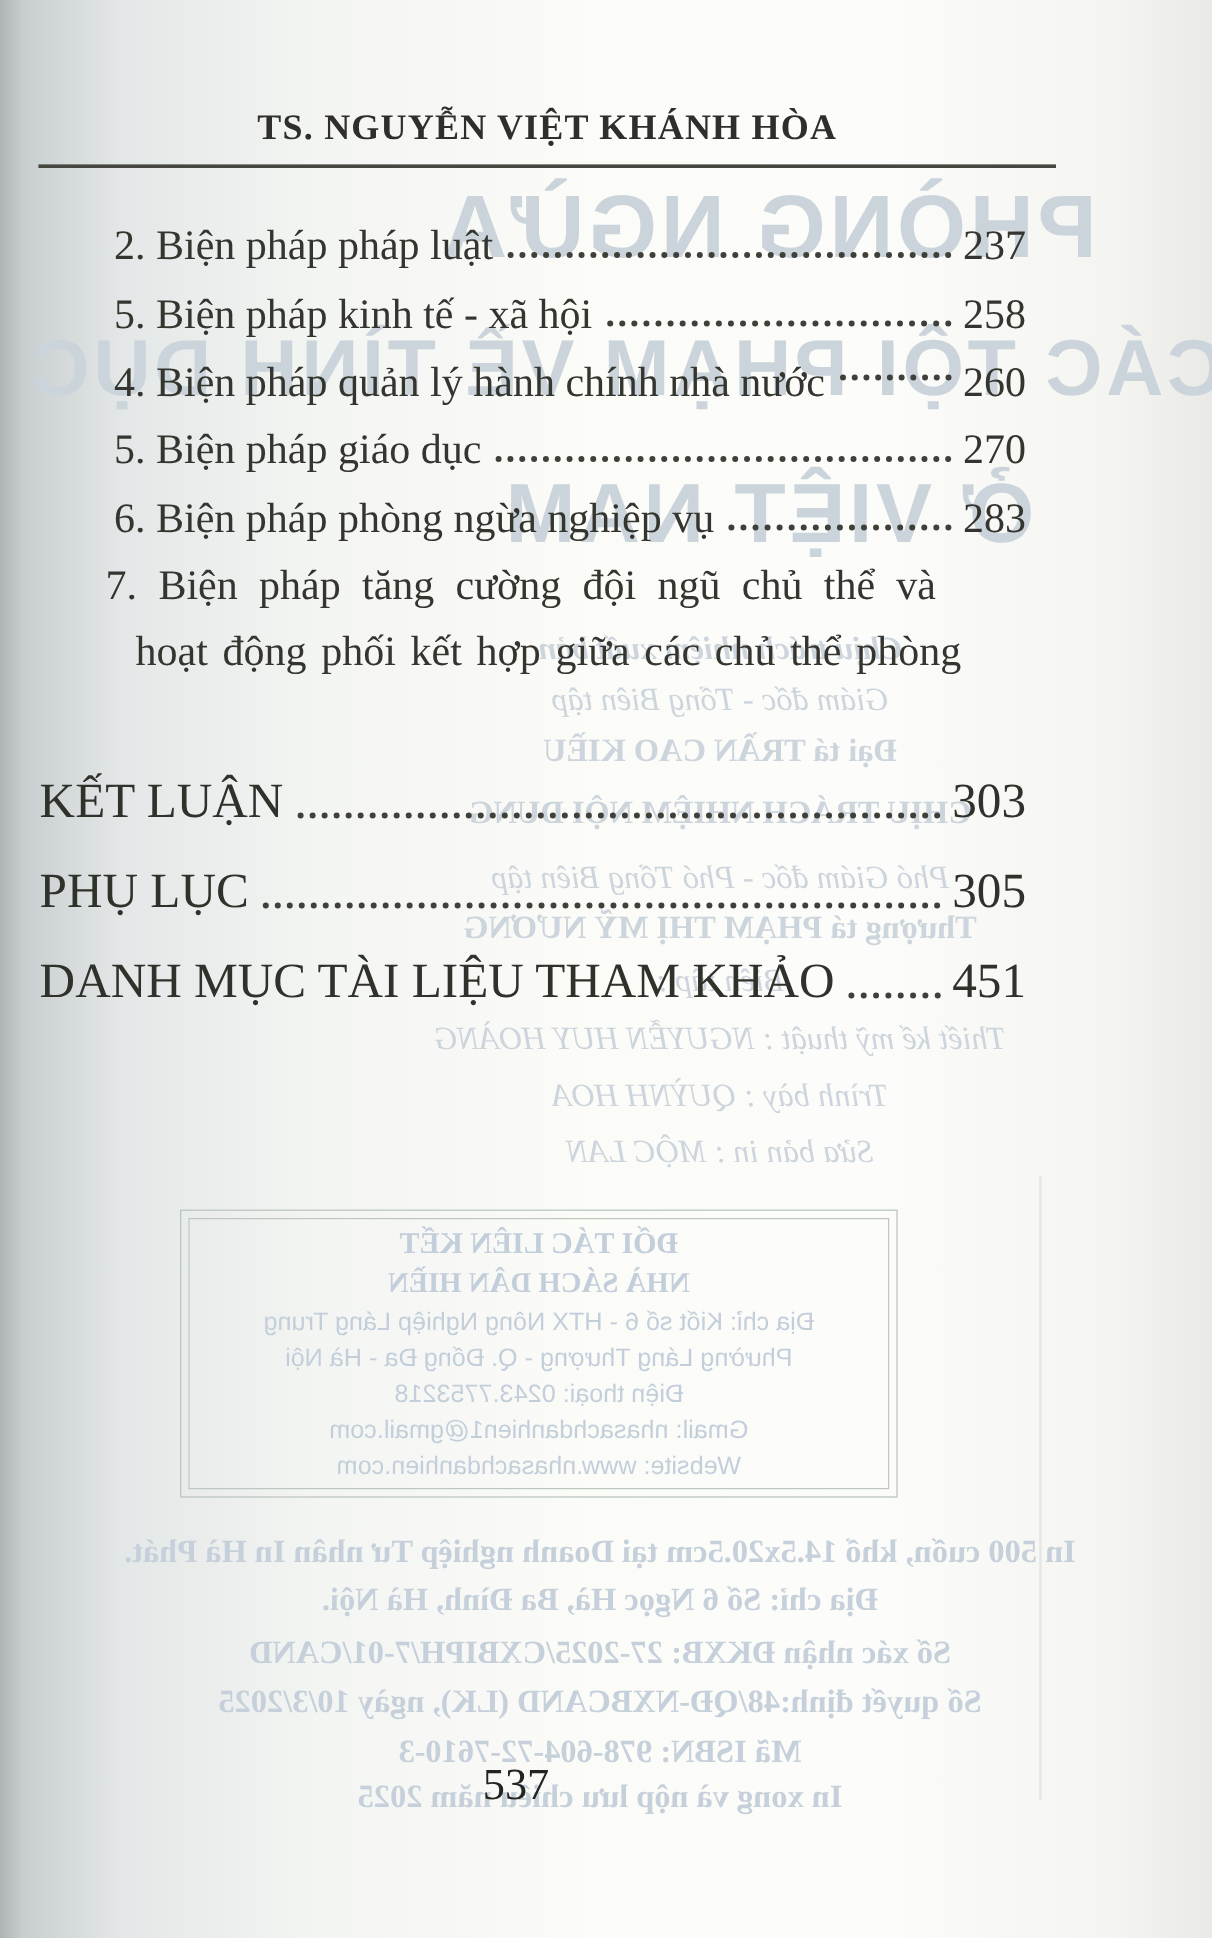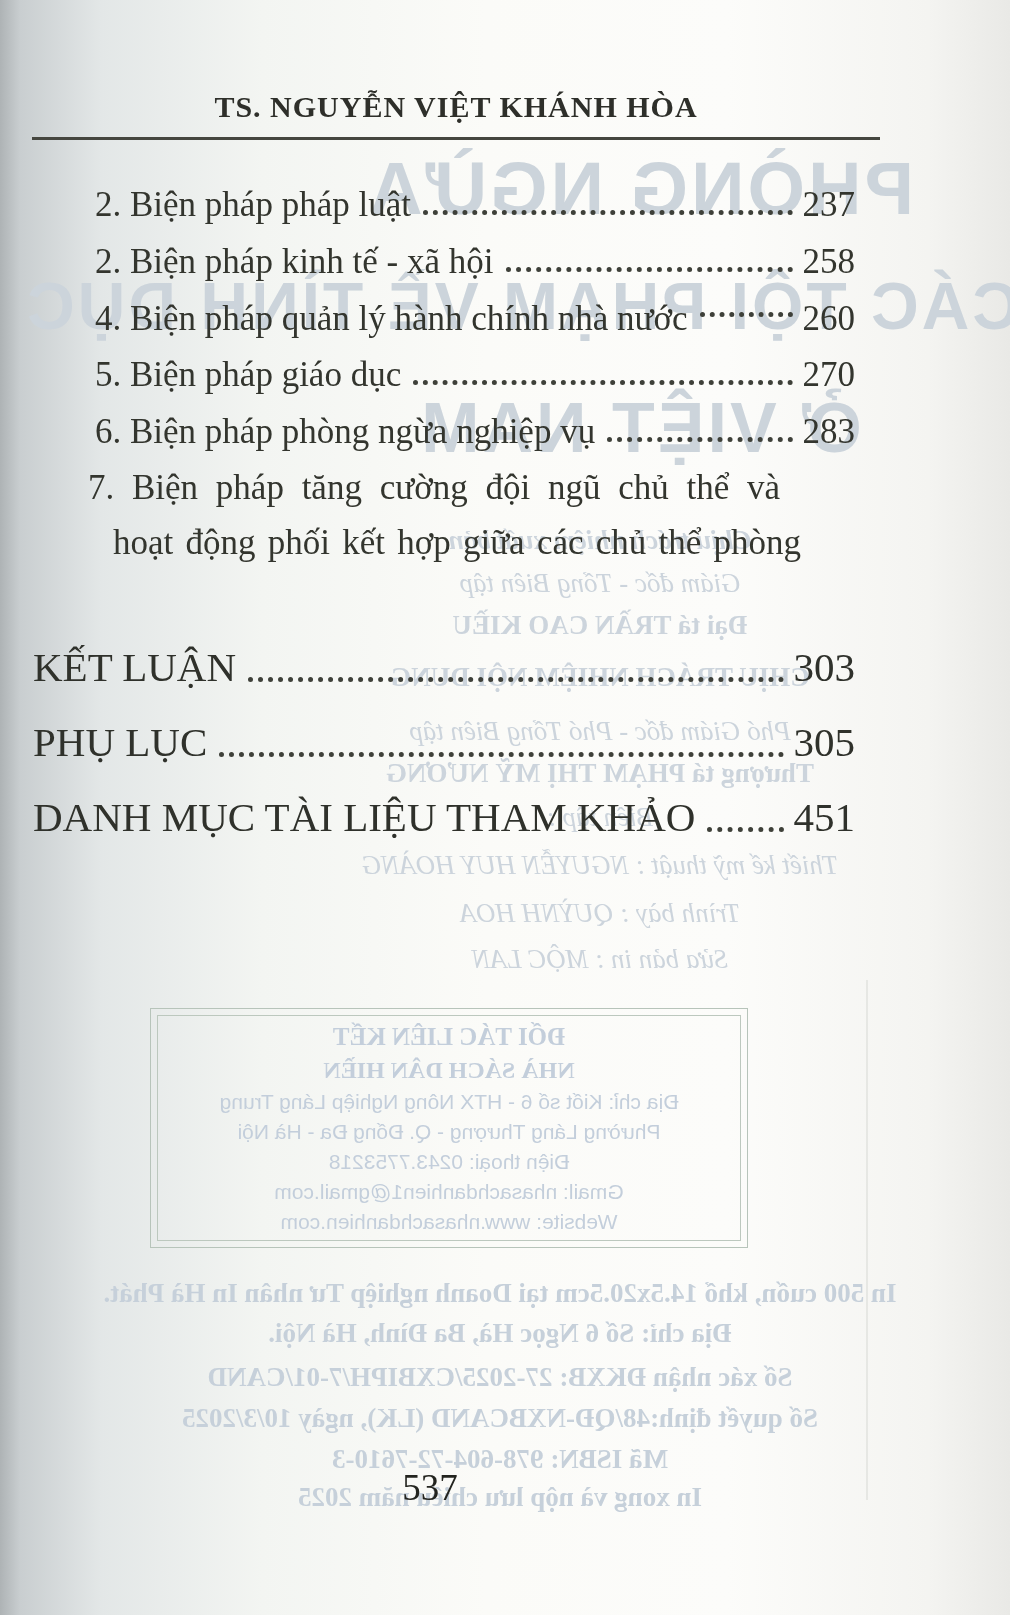--- a/index.html
+++ b/index.html
@@ -88,21 +88,21 @@
 
   <div class="header">TS. NGUYỄN VIỆT KHÁNH HÒA</div>
   <div class="rule"></div>
 
   <div class="row" style="top:185px; left:95px; right:155px;">
     <span class="lbl">2. Biện pháp pháp luật</span>
     <span class="leader"></span>
     <span class="pg">237</span>
   </div>
   <div class="row" style="top:242px; left:95px; right:155px;">
-    <span class="lbl">2. Biện pháp kinh tế - xã hội</span>
+    <span class="lbl">5. Biện pháp kinh tế - xã hội</span>
     <span class="leader"></span>
     <span class="pg">258</span>
   </div>
   <div class="row" style="top:299px; left:95px; right:155px;align-items:center;">
     <span class="lbl">4. Biện pháp quản lý hành chính nhà nước</span>
     <span class="leader"></span>
     <span class="pg">260</span>
   </div>
   <div class="row" style="top:355px; left:95px; right:155px;">
     <span class="lbl">5. Biện pháp giáo dục</span>

